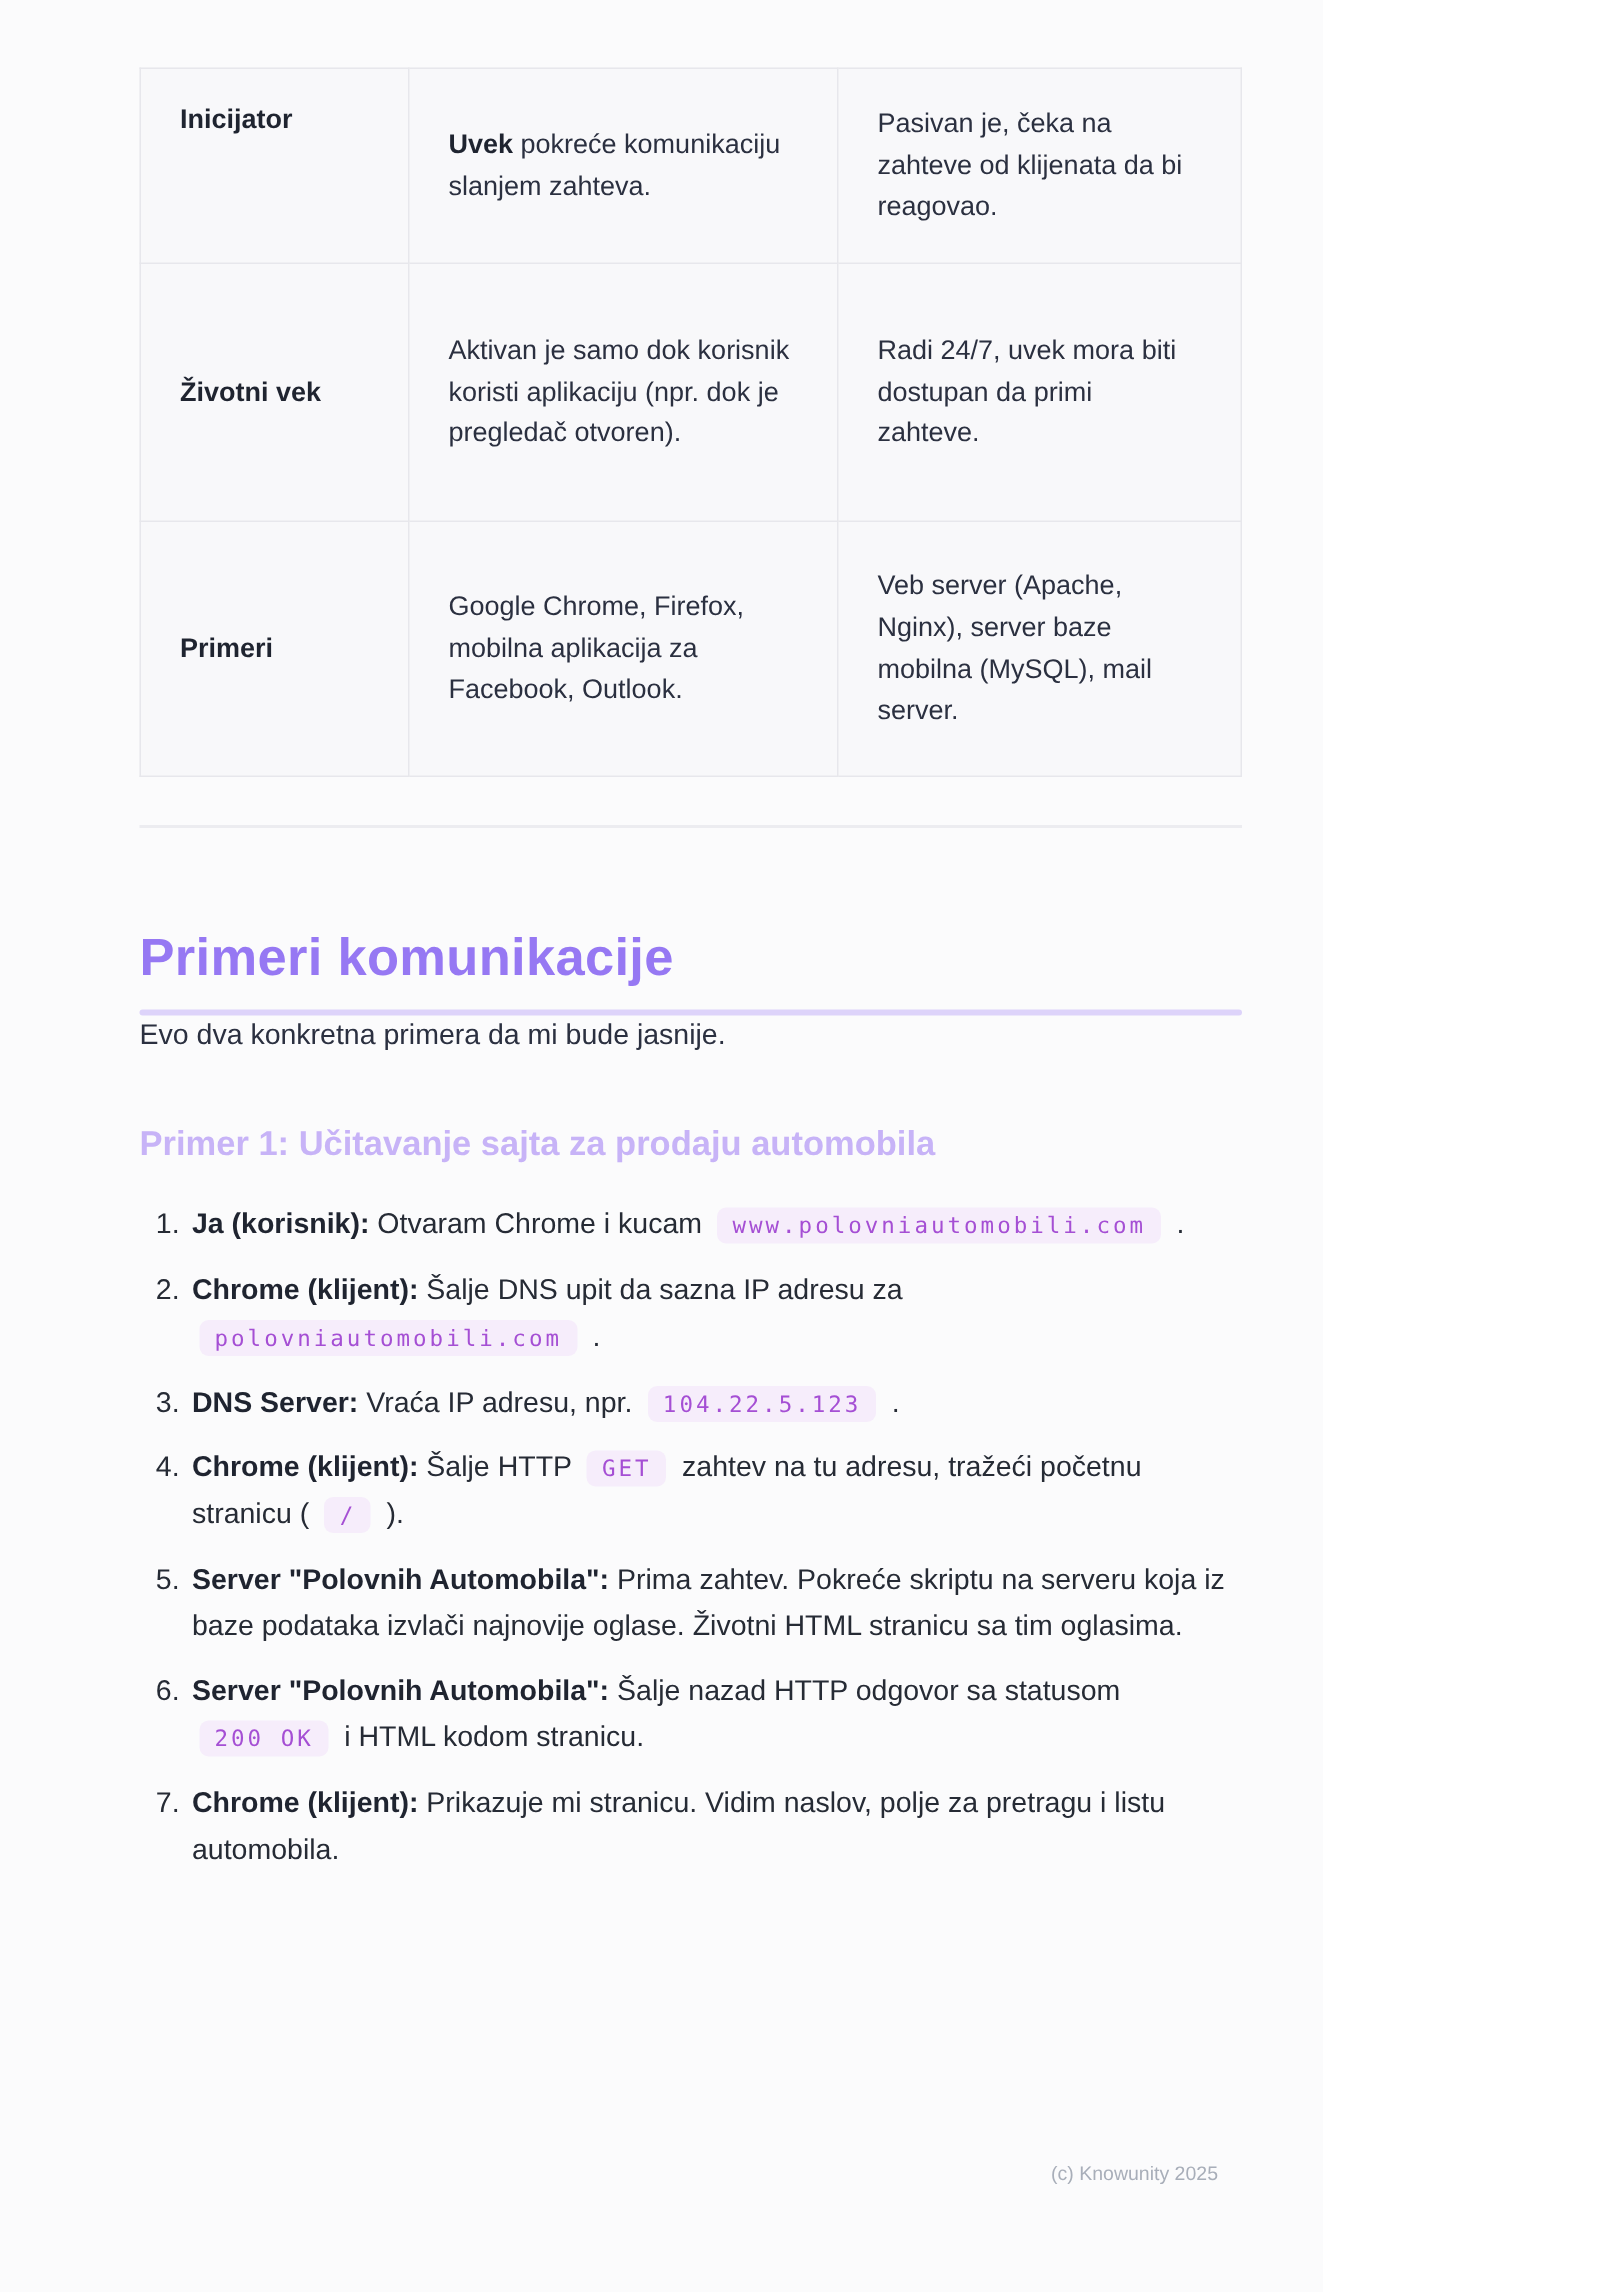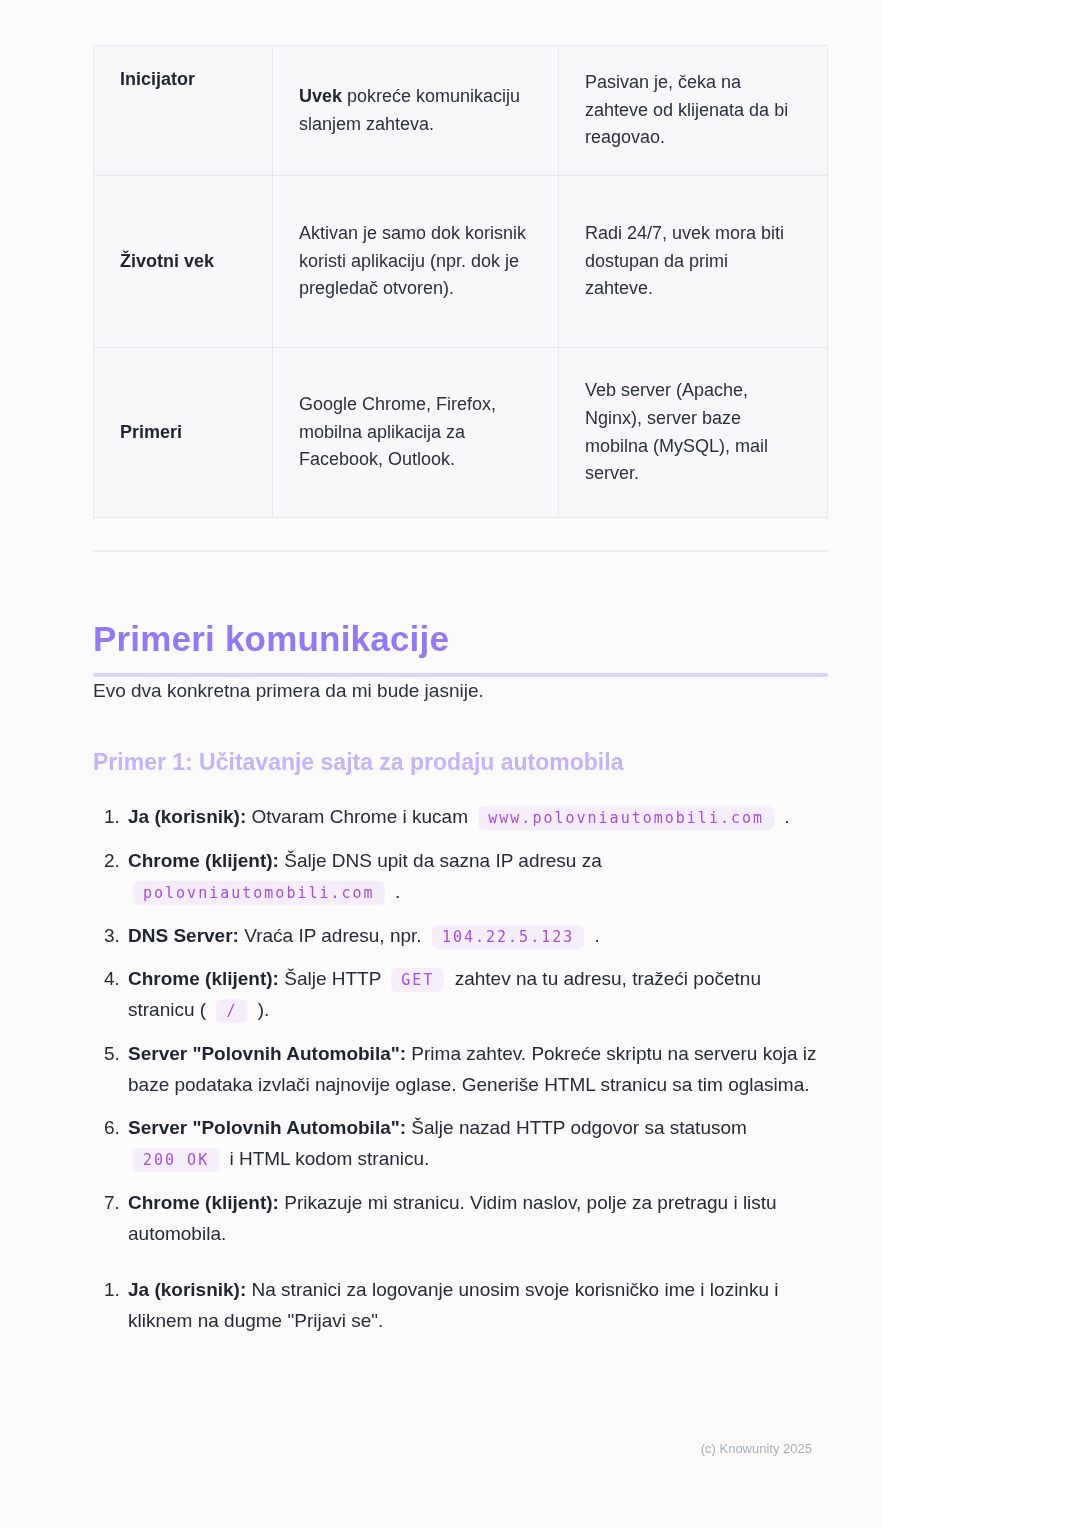--- a/index.html
+++ b/index.html
@@ -116,28 +116,25 @@
     <div class="accent-bar"></div>
 
     <p class="intro">Evo dva konkretna primera da mi bude jasnije.</p>
 
     <h2 class="example-title">Primer 1: Učitavanje sajta za prodaju automobila</h2>
     <ol class="steps">
         <li><strong>Ja (korisnik):</strong><span> Otvaram Chrome i kucam </span><span class="code">www.polovniautomobili.com</span><span> .</span></li>
         <li><strong>Chrome (klijent):</strong><span> Šalje DNS upit da sazna IP adresu za </span><span class="code">polovniautomobili.com</span><span> .</span></li>
         <li><strong>DNS Server:</strong><span> Vraća IP adresu, npr. </span><span class="code">104.22.5.123</span><span> .</span></li>
         <li><strong>Chrome (klijent):</strong><span> Šalje HTTP </span><span class="code">GET</span><span> zahtev na tu adresu, tražeći početnu stranicu ( </span><span class="code">/</span><span> ).</span></li>
-        <li><strong>Server "Polovnih Automobila":</strong><span> Prima zahtev. Pokreće skriptu na serveru koja iz baze podataka izvlači najnovije oglase. Generiše HTML stranicu sa tim oglasima.</span></li>
+        <li><strong>Server "Polovnih Automobila":</strong><span> Prima zahtev. Pokreće skriptu na serveru koja iz baze podataka izvlači najnovije oglase. Životni HTML stranicu sa tim oglasima.</span></li>
         <li><strong>Server "Polovnih Automobila":</strong><span> Šalje nazad HTTP odgovor sa statusom </span><span class="code">200 OK</span><span> i HTML kodom stranicu.</span></li>
         <li><strong>Chrome (klijent):</strong><span> Prikazuje mi stranicu. Vidim naslov, polje za pretragu i listu automobila.</span></li>
       </ol>
 
-    <ol class="steps">
-        <li><strong>Ja (korisnik):</strong><span> Na stranici za logovanje unosim svoje korisničko ime i lozinku i kliknem na dugme "Prijavi se".</span></li>
-      </ol>
 
   </div>
 
   <div class="scrollbar-thumb"></div>
 
   <div class="copyright">(c) Knowunity 2025</div>
 
 </div>
 
 </body></html>

